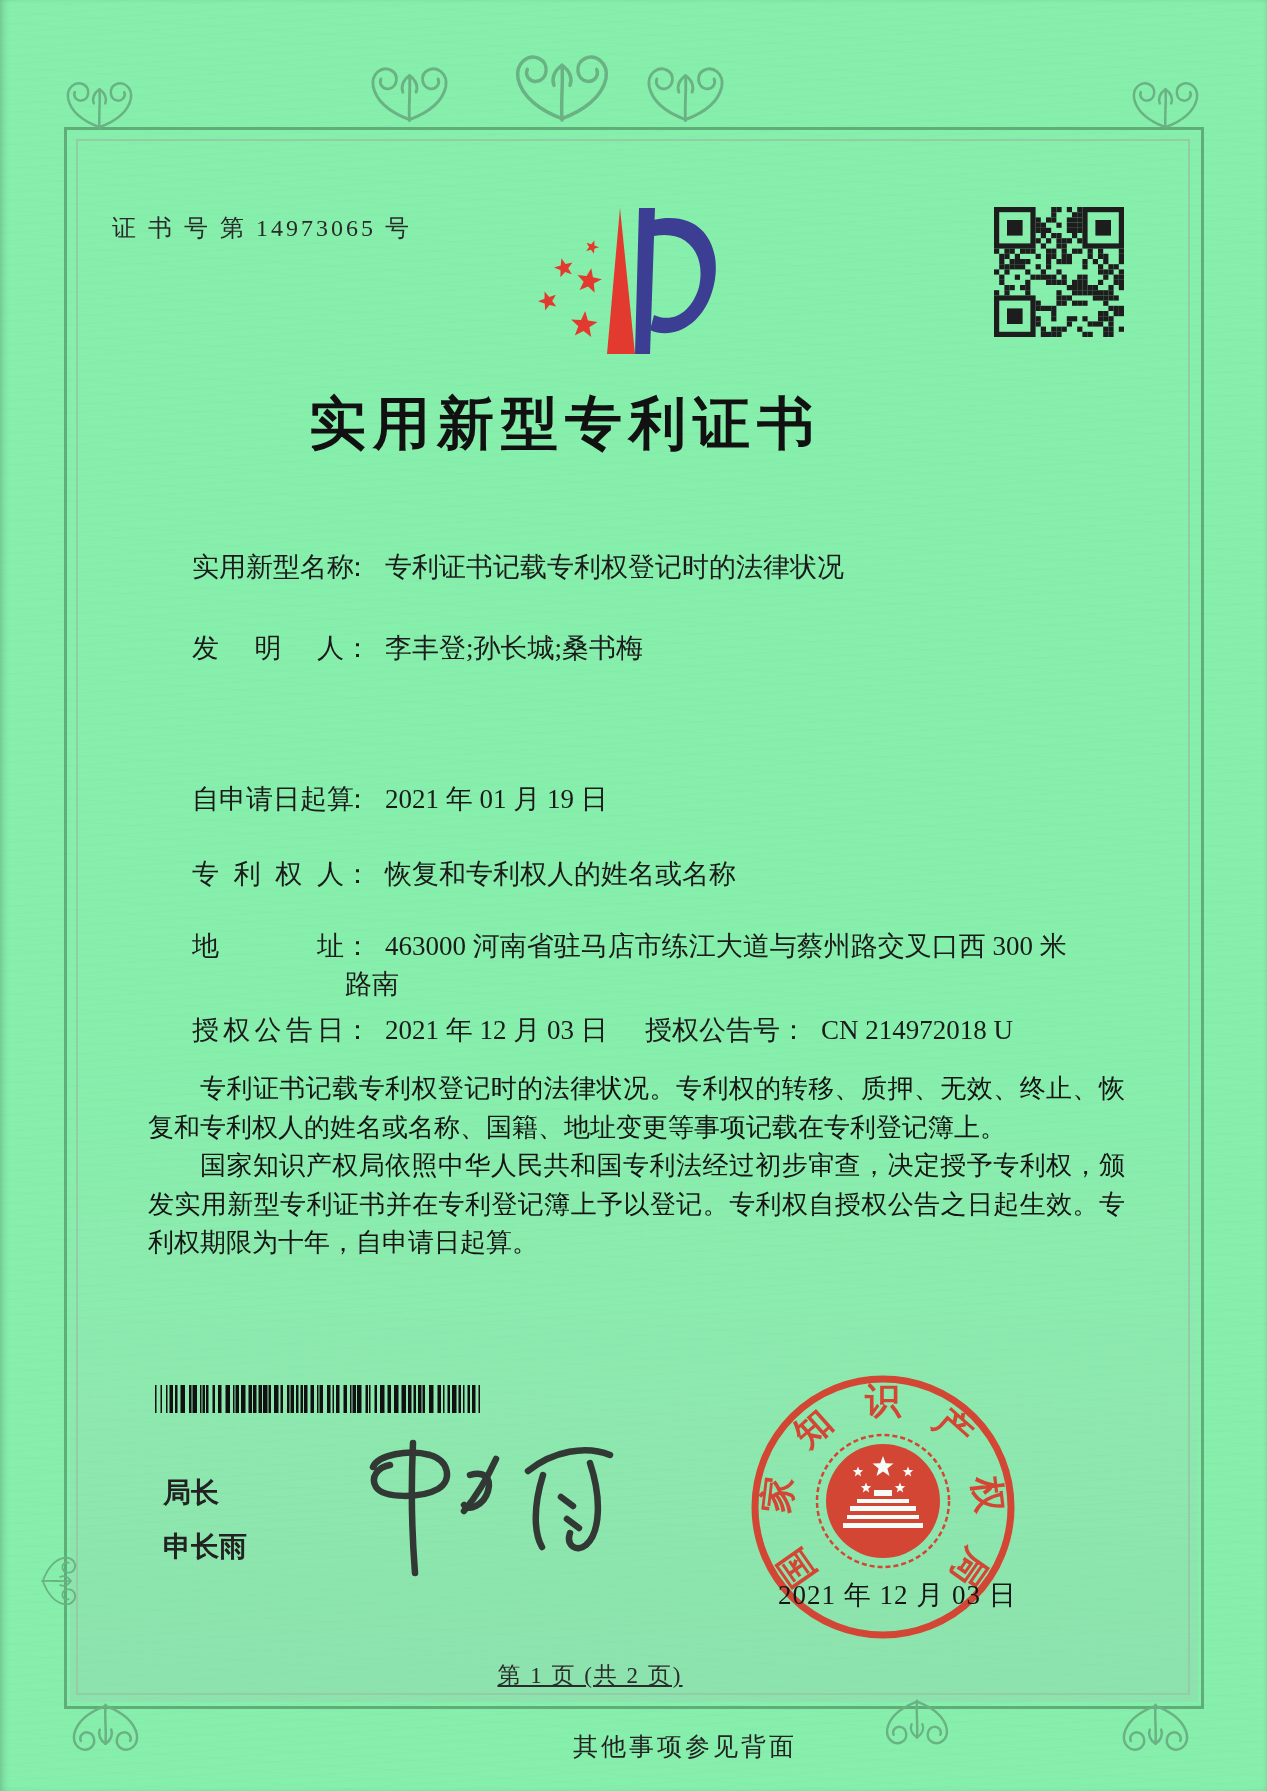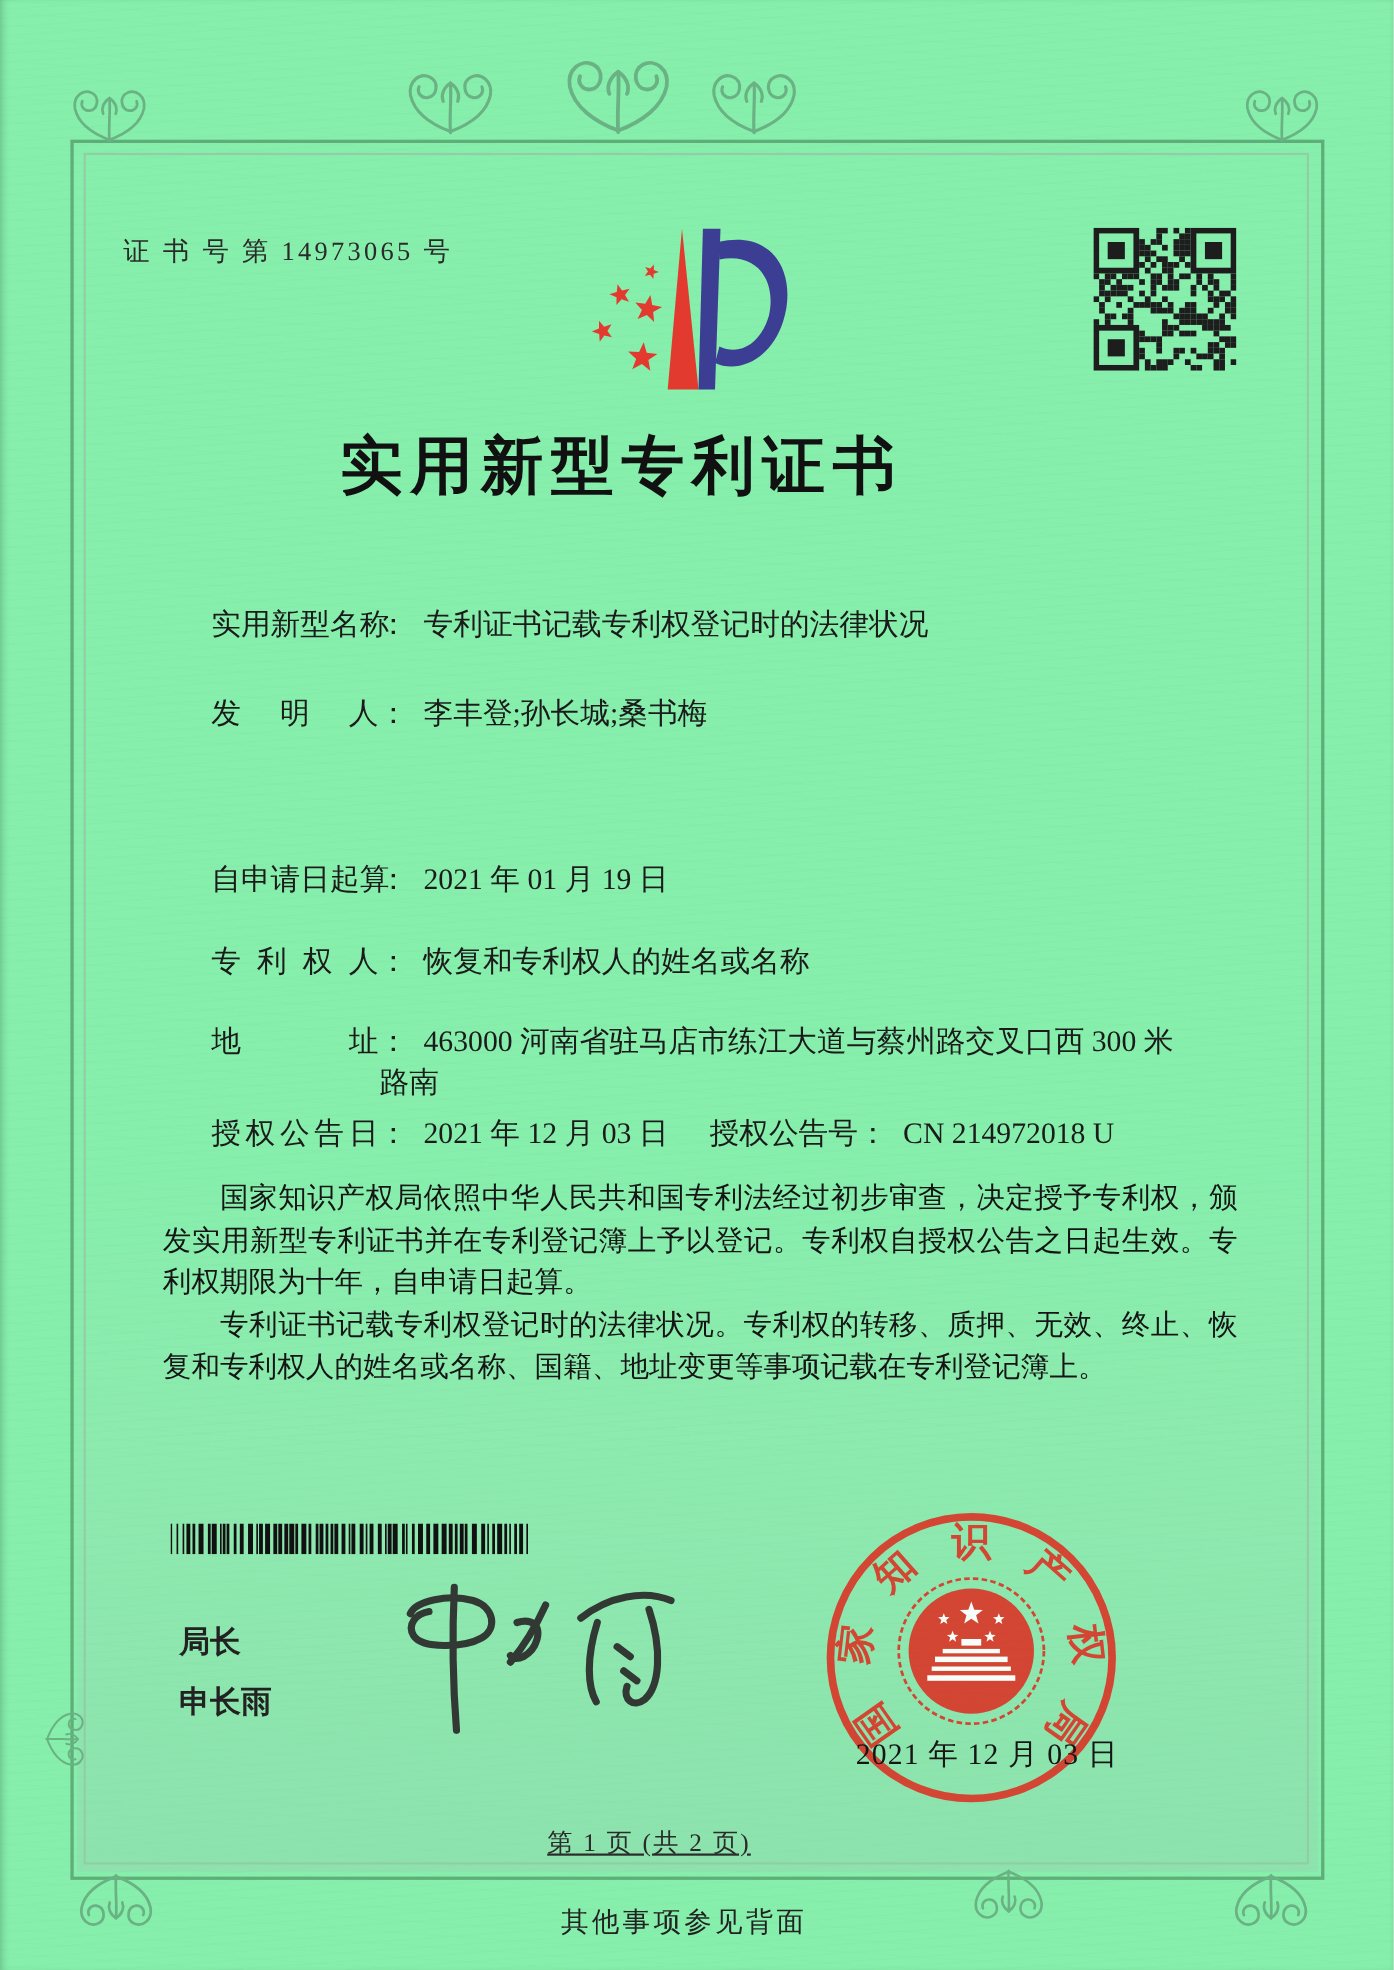--- a/index.html
+++ b/index.html
@@ -56,21 +56,21 @@
     font-size:26px;line-height:38.5px;text-align:justify;color:#151515;
   }
   .body-text p{margin:0;text-indent:2em;}
   .barcode{left:155px;top:1385px;width:327px;height:28px;}
   .sig-title{left:163px;top:1474px;font-size:28px;font-family:"Liberation Sans","DejaVu Sans",sans-serif;font-weight:700;color:#222;}
   .sig-name{left:163px;top:1528px;font-size:28px;font-family:"Liberation Sans","DejaVu Sans",sans-serif;font-weight:700;color:#222;}
   .signature{left:318px;top:1415px;z-index:3;}
   .seal{left:747px;top:1371px;z-index:2;}
   .seal-date{left:778px;top:1577px;font-size:27px;letter-spacing:1px;color:#161616;z-index:4;}
   .page-num{left:415px;top:1660px;width:350px;text-align:center;font-size:23px;letter-spacing:2px;color:#2b2b2b;text-decoration:underline;}
-  .footer-note{left:447px;top:1730px;width:350px;text-align:center;font-size:25px;letter-spacing:3px;color:#222;font-family:Liberation Serif, serif;}
+  .footer-note{left:447px;top:1730px;width:350px;text-align:right;font-size:25px;letter-spacing:3px;color:#222;font-family:Liberation Serif, serif;}
   .logo{left:523px;top:196px;}
   .qr{left:994px;top:207px;}
   .orn{position:absolute;pointer-events:none;}
   .flip{transform:scaleY(-1);}
   .rot90{transform:rotate(90deg);}
   svg{display:block;}
 </style>
 </head>
 <body>
 
@@ -364,22 +364,22 @@
   </div>
   <div class="abs row row-address2">路南</div>
   <div class="abs row row-grantdate">
     <span class="flabel">授权公告日</span><span>：</span><span class="fval">2021 年 12 月 03 日</span>
   </div>
   <div class="abs row row-grantno">
     <span>授权公告号</span><span>：</span><span class="fval">CN 214972018 U</span>
   </div>
 
   <div class="abs body-text">
+    <p>专利证书记载专利权登记时的法律状况。专利权的转移、质押、无效、终止、恢复和专利权人的姓名或名称、国籍、地址变更等事项记载在专利登记簿上。</p>
     <p>国家知识产权局依照中华人民共和国专利法经过初步审查，决定授予专利权，颁发实用新型专利证书并在专利登记簿上予以登记。专利权自授权公告之日起生效。专利权期限为十年，自申请日起算。</p>
-    <p>专利证书记载专利权登记时的法律状况。专利权的转移、质押、无效、终止、恢复和专利权人的姓名或名称、国籍、地址变更等事项记载在专利登记簿上。</p>
   </div>
 
   <svg class="abs barcode" id="barcode-svg" width="327" height="28" viewBox="0 0 327 28">
       <rect x="0" y="0" width="1.5" height="28" fill="#111"></rect>
       <rect x="5.5" y="0" width="1.5" height="28" fill="#111"></rect>
       <rect x="11" y="0" width="1.5" height="28" fill="#111"></rect>
       <rect x="14.5" y="0" width="3.5" height="28" fill="#111"></rect>
       <rect x="20" y="0" width="2.5" height="28" fill="#111"></rect>
       <rect x="25.5" y="0" width="4.5" height="28" fill="#111"></rect>
       <rect x="34" y="0" width="2.5" height="28" fill="#111"></rect>

